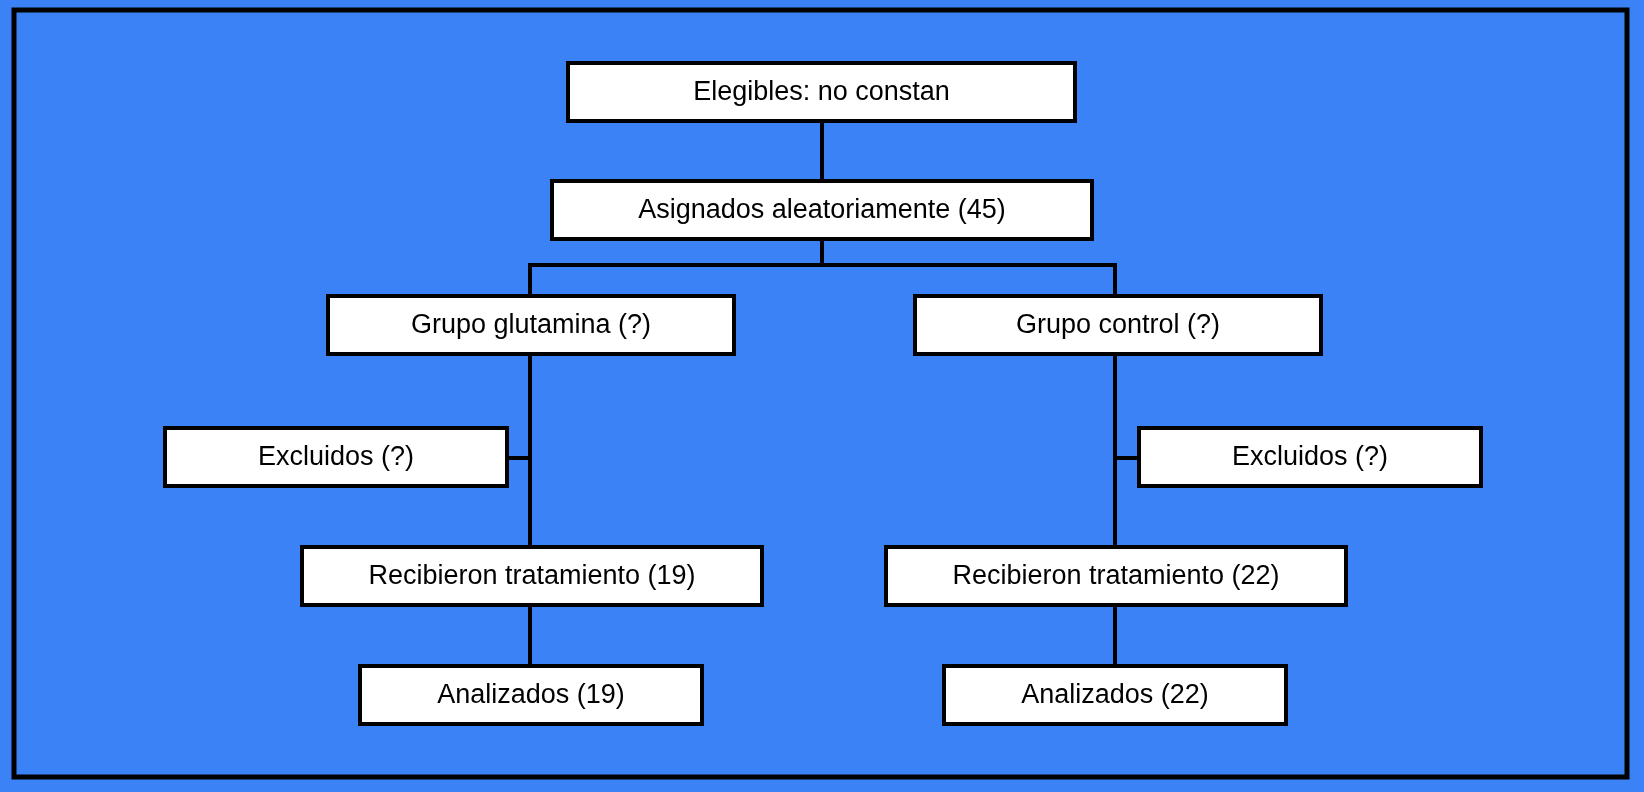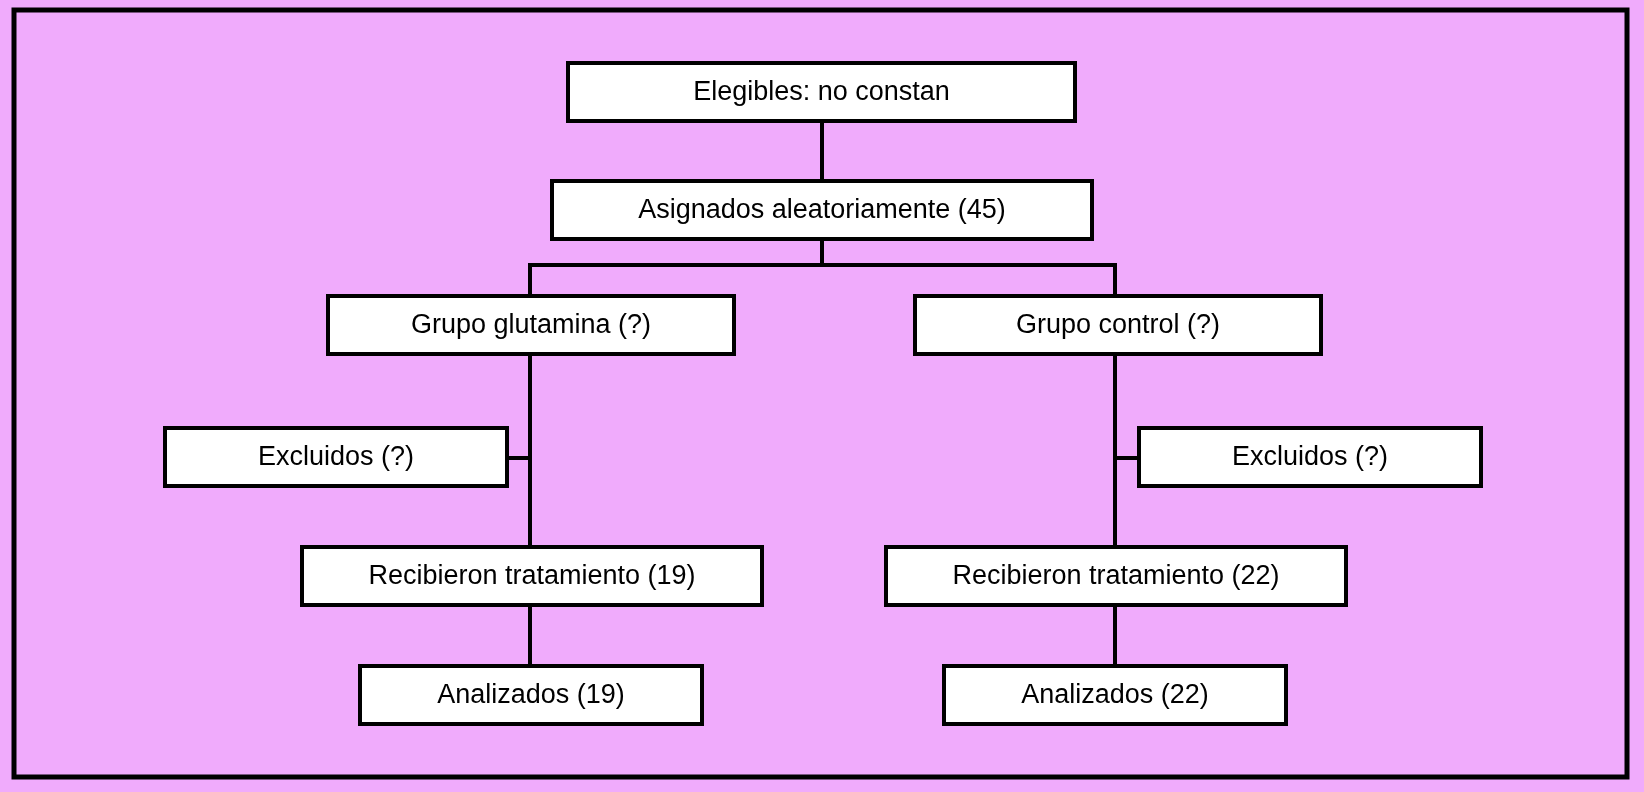--- a/index.html
+++ b/index.html
@@ -4,21 +4,21 @@
 <style>
   html, body {
     margin: 0;
     padding: 0;
     background: #ffffff;
   }
   #page {
     position: relative;
     width: 1644px;
     height: 792px;
-    background: #f0abfc;
+    background: #3b82f6;
     font-family: "Liberation Sans", sans-serif;
   }
   #flow-svg {
     display: block;
     width: 1644px;
     height: 792px;
   }
   .frame-rect {
     fill: none;
     stroke: #000000;

